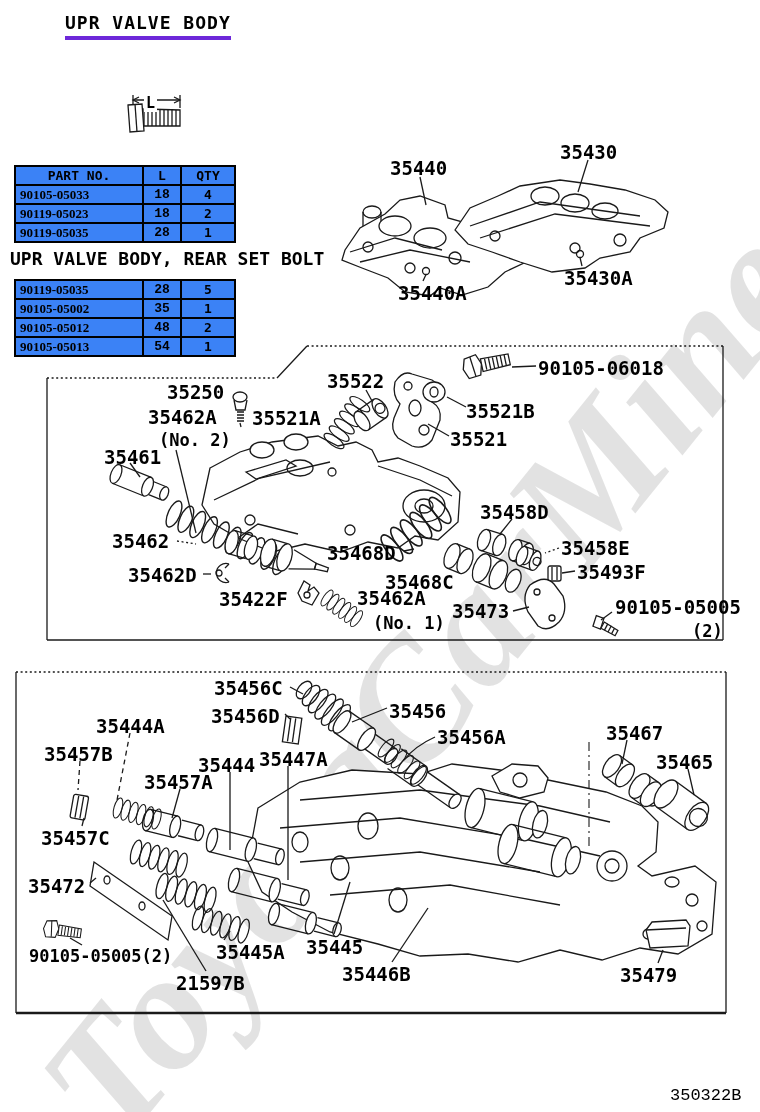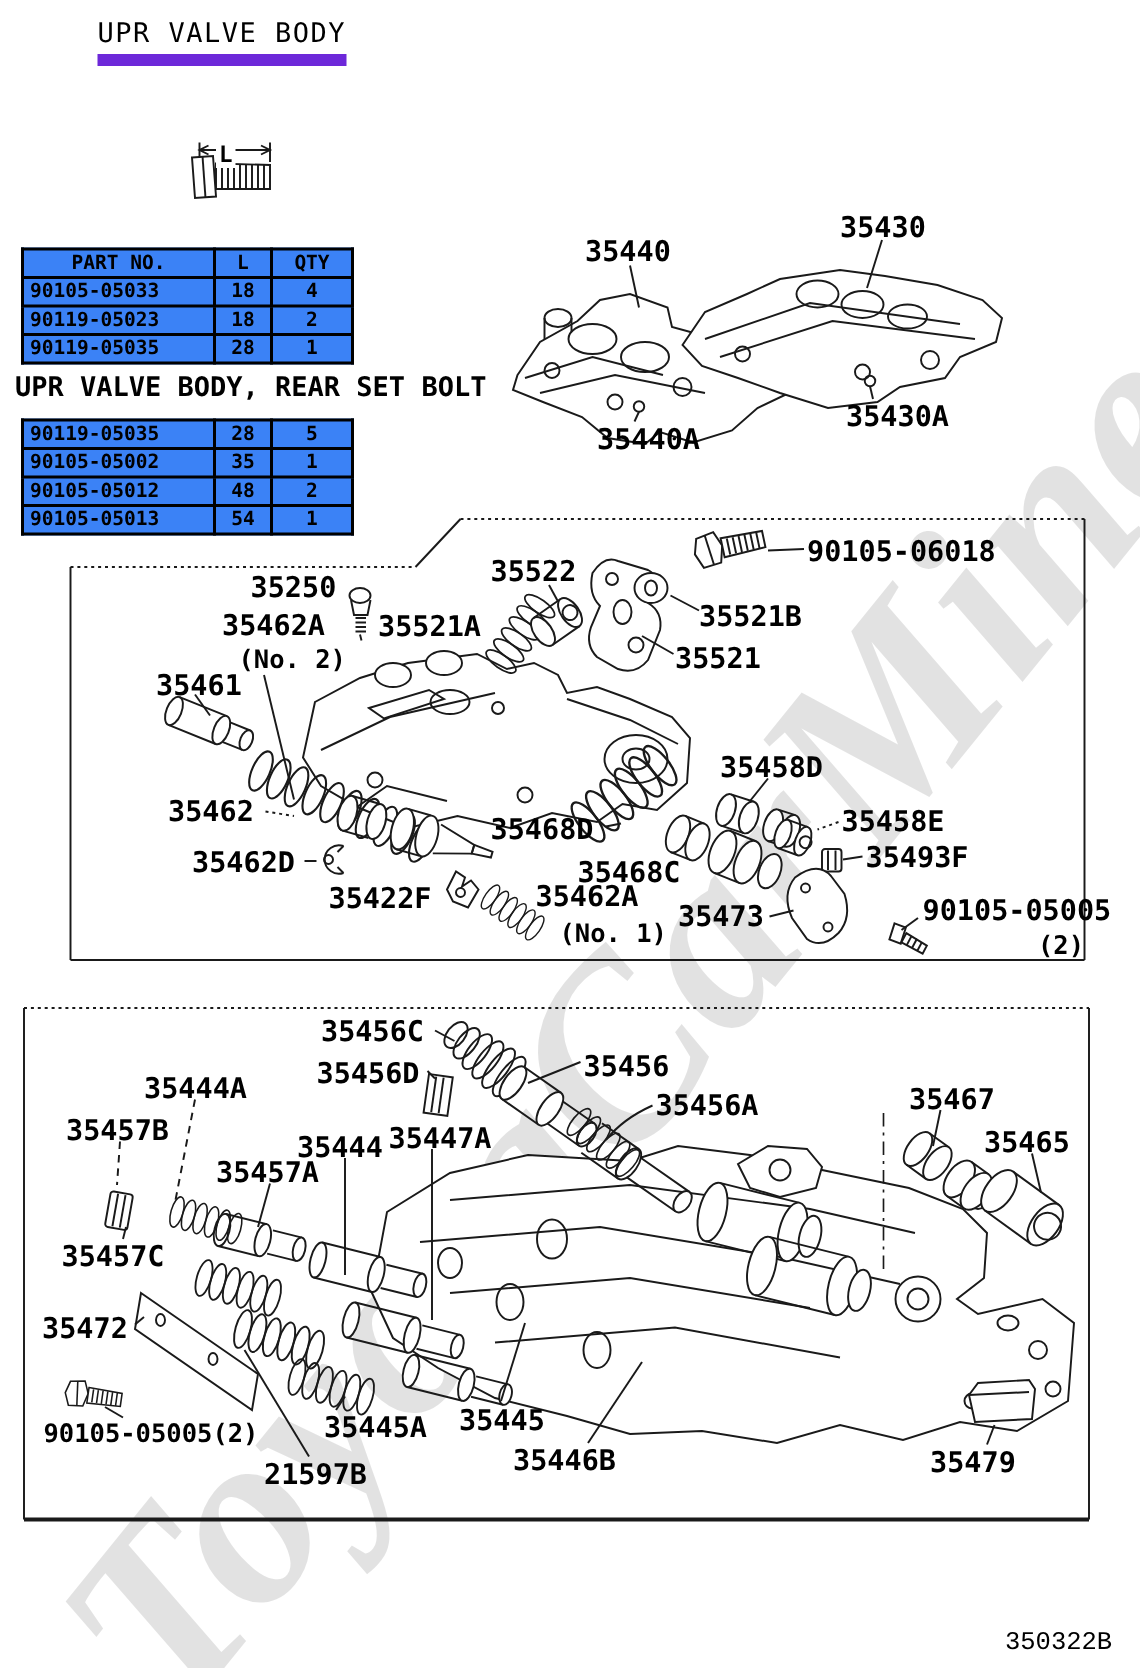--- a/index.html
+++ b/index.html
@@ -10,33 +10,33 @@
        font-family:"Liberation Serif", serif;font-style:italic;font-weight:bold;
        font-size:168px;letter-spacing:2px;color:#000;opacity:0.11;white-space:nowrap;z-index:0;}
   svg.art{position:absolute;left:0;top:0;z-index:1;}
   .art line,.art path,.art ellipse,.art circle,.art rect,.art polygon,.art polyline
        {stroke:#1a1a1a;stroke-width:1.3;fill:none;}
   .art .fw{fill:#fff;}
   .art .dot{stroke-dasharray:2 2.6;}
   .art .dash{stroke-dasharray:5 4;}
   .art .dashdot{stroke-dasharray:9 4 2 4;stroke-width:1.1;}
   .art .thick{stroke-width:2.6;}
-  .ttl{position:absolute;left:65px;top:12px;font-size:18px;font-weight:normal;letter-spacing:1px;
-       border-bottom:8px solid #6d28d9;padding-bottom:3px;white-space:nowrap;z-index:2;}
+  .ttl{position:absolute;left:65px;top:12px;font-size:18px;font-weight:bold;letter-spacing:1px;
+       border-bottom:4px solid #6d28d9;padding-bottom:3px;white-space:nowrap;z-index:2;}
   .heading{position:absolute;font-size:18px;font-weight:bold;white-space:nowrap;z-index:2;}
   .h-front{left:10px;top:135px;}
   .h-rear{left:10px;top:248px;}
   .dimL{position:absolute;left:144px;top:94px;font-size:15px;font-weight:bold;z-index:3;
        background:#fff;padding:0 2px;}
   table.bolt{position:absolute;border-collapse:collapse;z-index:2;background:#3b82f6;
        font-size:13px;font-weight:bold;}
   table.bolt td,table.bolt th{border:2px solid #000;padding:0 2px;height:17px;line-height:15px;
        text-align:center;font-weight:bold;white-space:nowrap;}
-  table.bolt td.pn{width:120px;text-align:left;padding-left:4px;}
-  table.bolt td.lv{width:32px;}
+  table.bolt td.pn{width:120px;text-align:left;padding-left:4px;font-family:Liberation Serif, serif;}
+  table.bolt td.lv{width:32px;font-family:Liberation Mono, monospace;}
   table.bolt td.qv{width:48px;}
   .t1{left:14px;top:165px;}
   .t2{left:14px;top:279px;}
   .lbl{position:absolute;font-size:19px;font-weight:bold;white-space:nowrap;z-index:2;letter-spacing:0;}
   .lbl.sm{font-size:17px;}
   .code{position:absolute;left:670px;top:1086px;font-family:Liberation Mono, monospace;
        font-size:17px;z-index:2;}
 </style>
 </head>
 <body>

